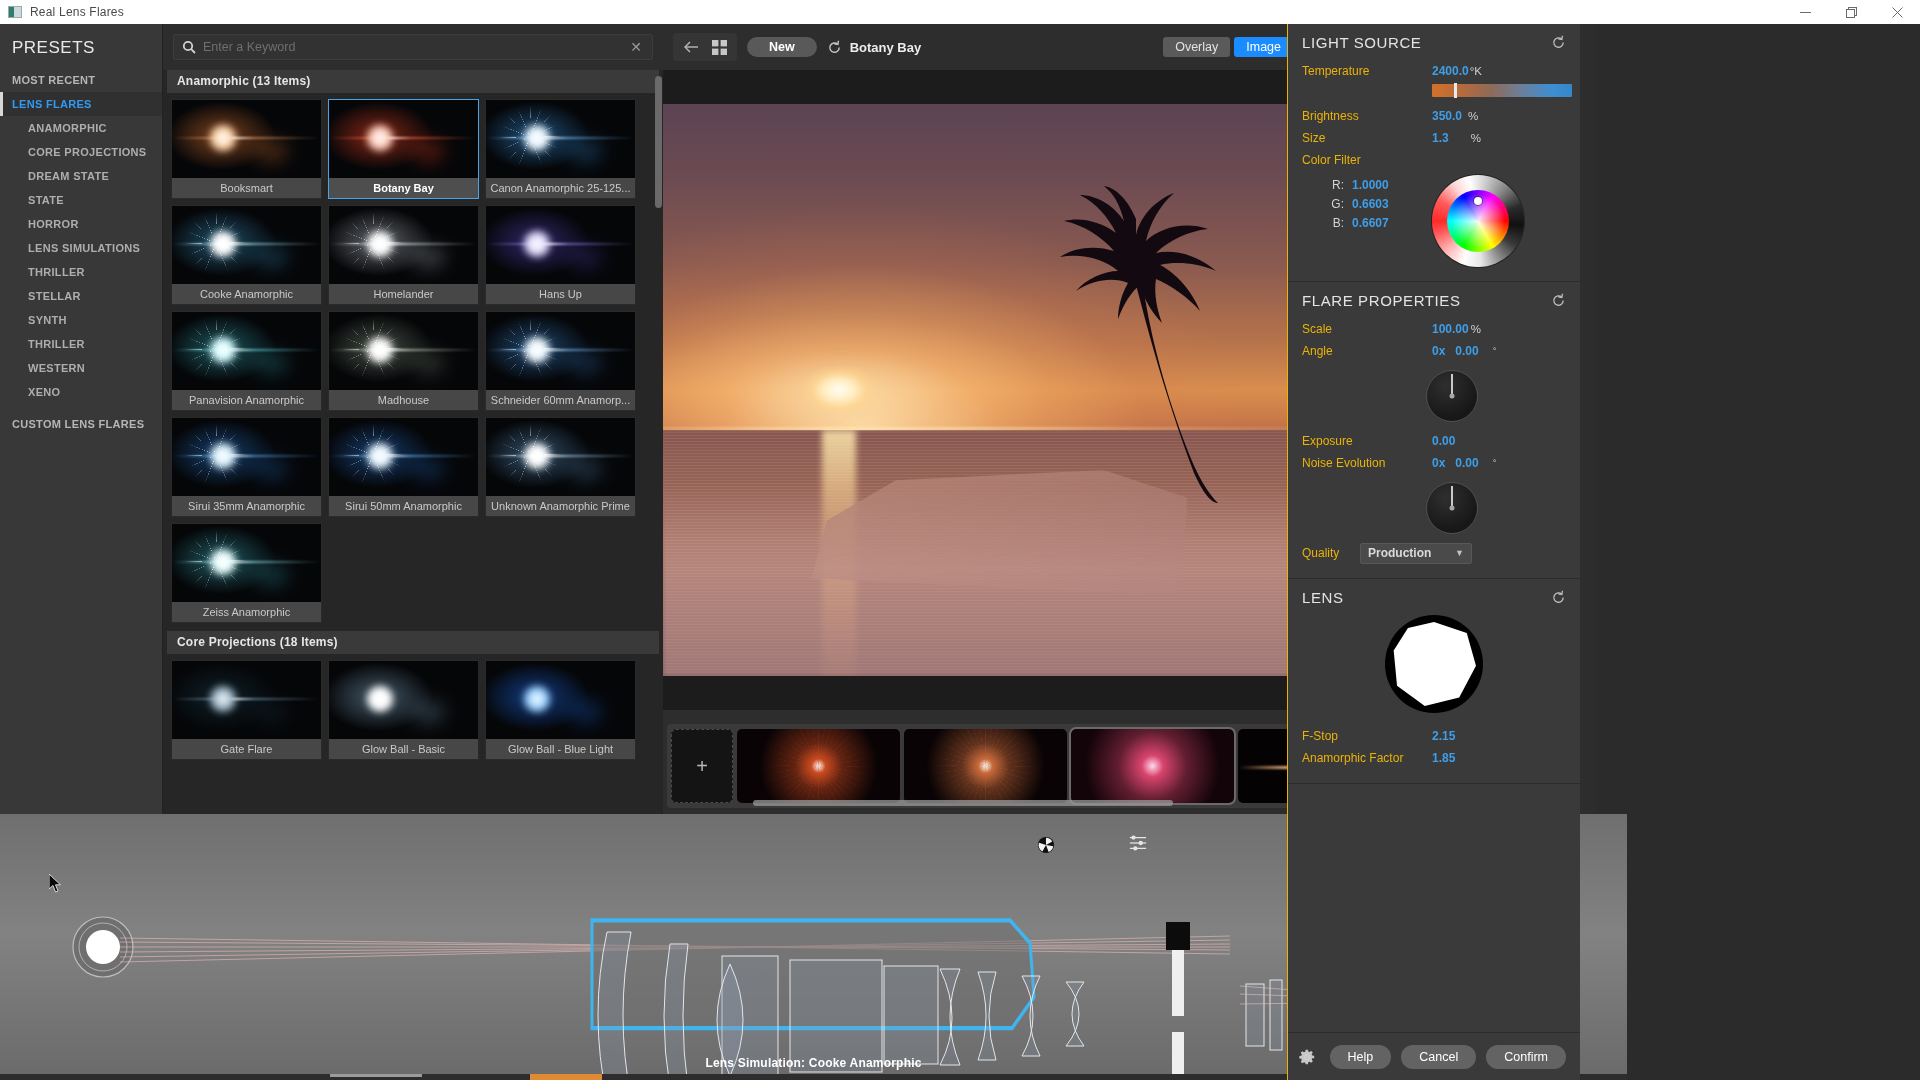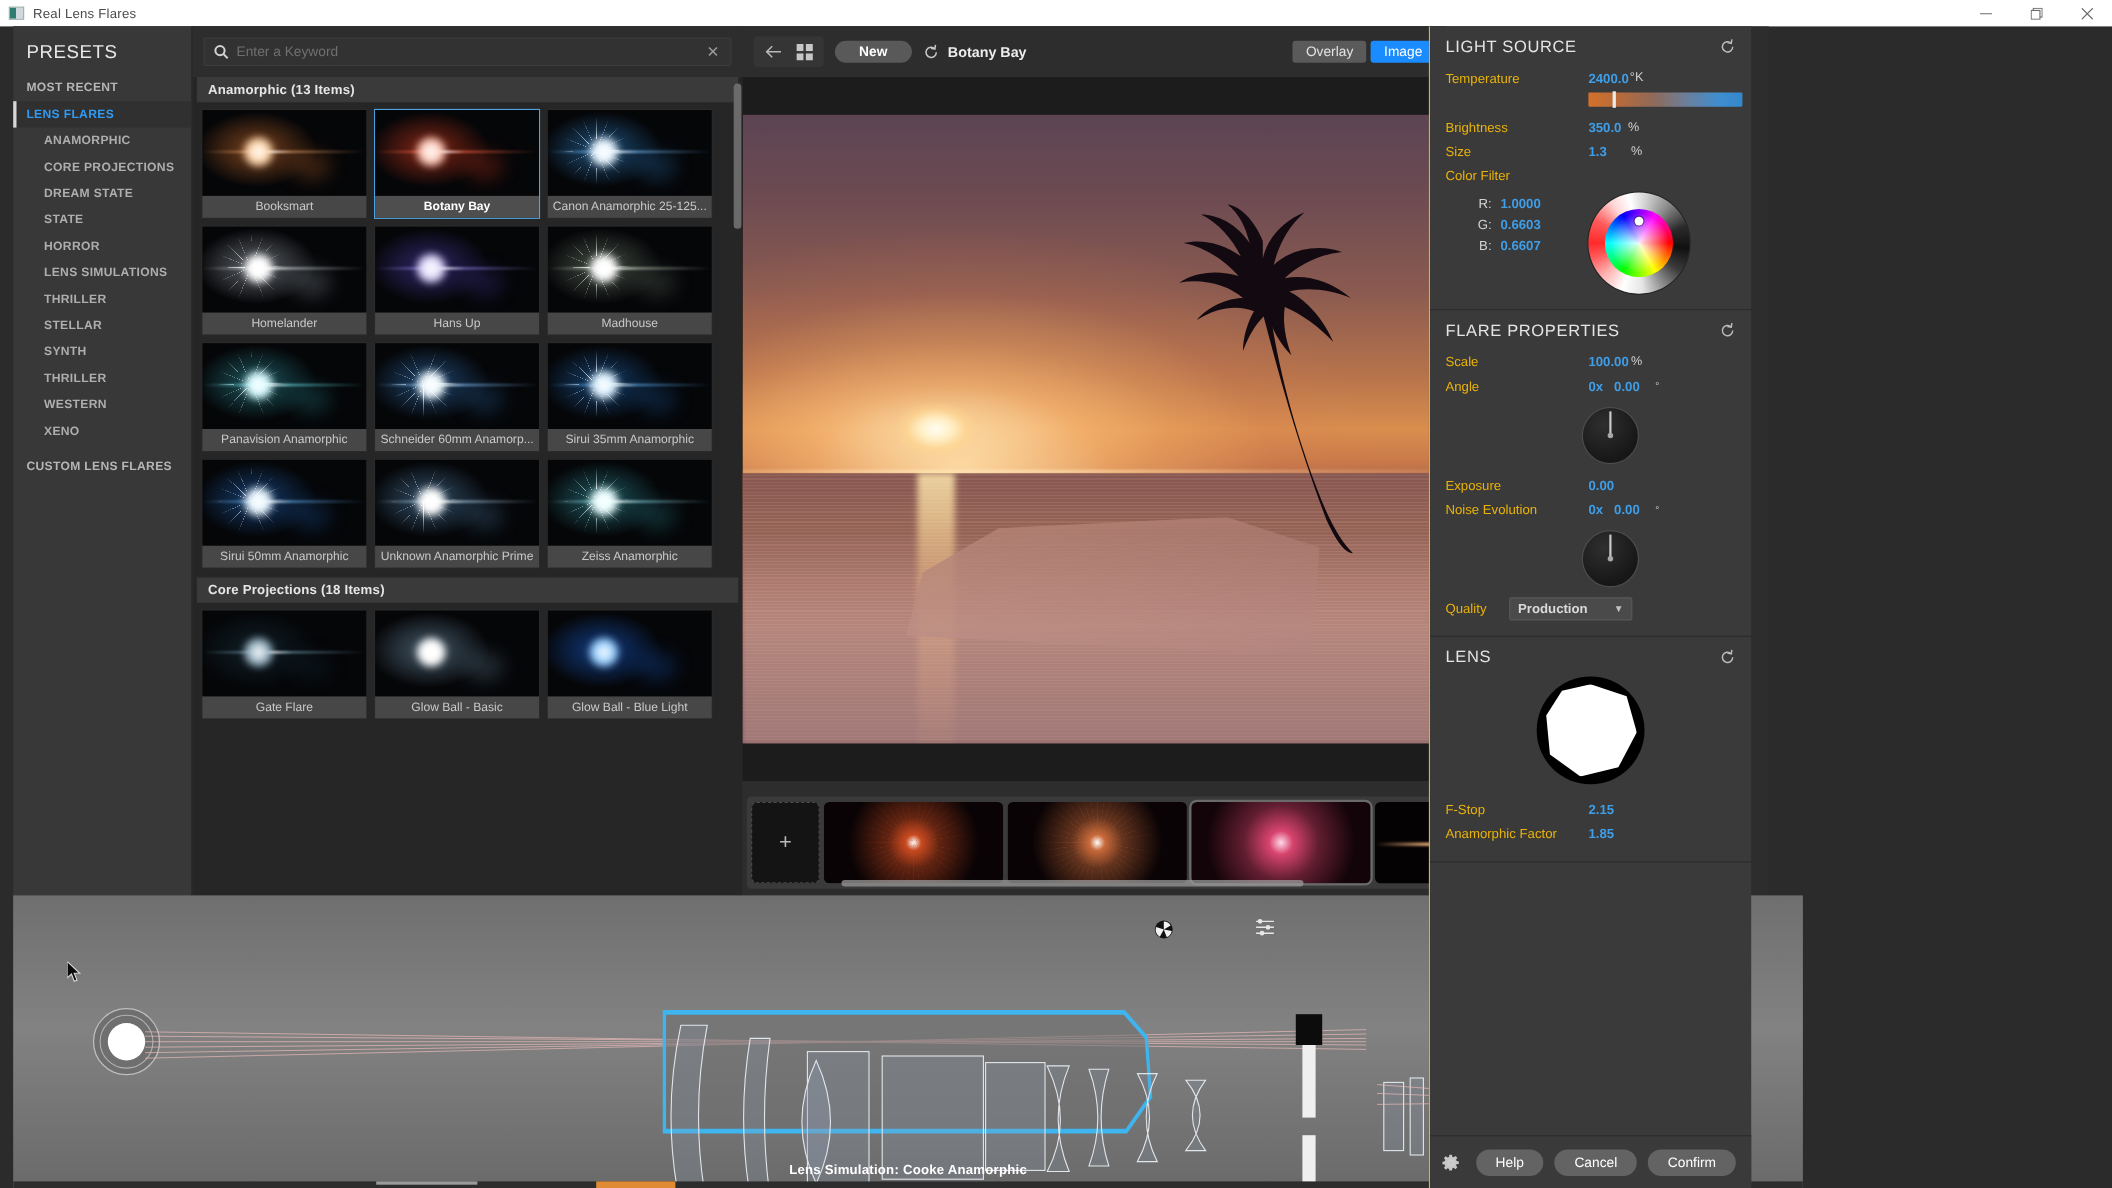--- a/index.html
+++ b/index.html
@@ -31,21 +31,20 @@
   .tb-btn {
     width: 46px; height: 24px; display: flex; align-items: center; justify-content: center;
     color: #6b6b6b; font-size: 13px; line-height: 1;
   }
   .tb-btn svg { display: block; }
 
   
   .app {
     position: absolute; top: 24px; left: 0; width: 1596px; height: 1056px;
     background: #2d2d2d;
-    margin-left: 12px;
   }
 
   
   .sidebar {
     position: absolute; left: 0; top: 0; width: 163px; height: 1056px;
     background: #383838;
     border-right: 1px solid #222;
     padding-top: 6px;
   }
   .sb-title {
@@ -541,20 +540,31 @@
                   <div class="star" style="left: 14px; top: 7px;"></div>
                   <div class="streak" style="top: 37px; background: linear-gradient(90deg, rgba(0, 0, 0, 0), rgba(127, 196, 255, 0.8) 34%, rgb(255, 255, 255) 41%, rgba(127, 196, 255, 0.667) 55%, rgba(0, 0, 0, 0));"></div>
                   <div class="core" style="left: 36px; top: 23px; background: radial-gradient(circle, rgb(255, 255, 255) 0%, rgb(234, 246, 255) 42%, rgba(46, 127, 196, 0) 78%);"></div>
                   <div class="halo" style="left: 82px; top: 40px; width: 34px; height: 22px; background: rgb(46, 127, 196); opacity: 0.35;"></div>
                 </div>
               </div>
               <div class="card-label">Canon Anamorphic 25-125...</div>
             </div>
             <div class="card">
               <div class="card-thumb">
+                <div class="flare" style="background: radial-gradient(70px 44px at 33% 46%, rgba(47, 127, 168, 0.6) 0%, rgba(47, 127, 168, 0.267) 45%, rgba(0, 0, 0, 0) 78%);">
+                  <div class="star" style="left: 14px; top: 7px;"></div>
+                  <div class="streak" style="top: 37px; background: linear-gradient(90deg, rgba(0, 0, 0, 0), rgba(169, 227, 246, 0.8) 34%, rgb(255, 255, 255) 41%, rgba(169, 227, 246, 0.667) 55%, rgba(0, 0, 0, 0));"></div>
+                  <div class="core" style="left: 36px; top: 23px; background: radial-gradient(circle, rgb(255, 255, 255) 0%, rgb(255, 255, 255) 42%, rgba(47, 127, 168, 0) 78%);"></div>
+                  <div class="halo" style="left: 82px; top: 40px; width: 34px; height: 22px; background: rgb(47, 127, 168); opacity: 0.35;"></div>
+                </div>
+              </div>
+              <div class="card-label">Cooke Anamorphic</div>
+            </div>
+            <div class="card">
+              <div class="card-thumb">
                 <div class="flare" style="background: radial-gradient(70px 44px at 33% 46%, rgba(154, 160, 168, 0.6) 0%, rgba(154, 160, 168, 0.267) 45%, rgba(0, 0, 0, 0) 78%);">
                   <div class="star" style="left: 14px; top: 7px;"></div>
                   <div class="streak" style="top: 37px; background: linear-gradient(90deg, rgba(0, 0, 0, 0), rgba(216, 221, 226, 0.8) 34%, rgb(255, 255, 255) 41%, rgba(216, 221, 226, 0.667) 55%, rgba(0, 0, 0, 0));"></div>
                   <div class="core" style="left: 36px; top: 23px; background: radial-gradient(circle, rgb(255, 255, 255) 0%, rgb(255, 255, 255) 42%, rgba(154, 160, 168, 0) 78%);"></div>
                   <div class="halo" style="left: 82px; top: 40px; width: 34px; height: 22px; background: rgb(154, 160, 168); opacity: 0.35;"></div>
                 </div>
               </div>
               <div class="card-label">Homelander</div>
             </div>
             <div class="card">
@@ -562,39 +572,39 @@
                 <div class="flare" style="background: radial-gradient(70px 44px at 33% 46%, rgba(75, 59, 168, 0.6) 0%, rgba(75, 59, 168, 0.267) 45%, rgba(0, 0, 0, 0) 78%);">
                   <div class="streak" style="top: 37px; background: linear-gradient(90deg, rgba(0, 0, 0, 0), rgba(155, 140, 240, 0.8) 34%, rgb(255, 255, 255) 41%, rgba(155, 140, 240, 0.667) 55%, rgba(0, 0, 0, 0));"></div>
                   <div class="core" style="left: 36px; top: 23px; background: radial-gradient(circle, rgb(255, 255, 255) 0%, rgb(228, 222, 252) 42%, rgba(75, 59, 168, 0) 78%);"></div>
                   <div class="halo" style="left: 82px; top: 40px; width: 34px; height: 22px; background: rgb(75, 59, 168); opacity: 0.35;"></div>
                 </div>
               </div>
               <div class="card-label">Hans Up</div>
             </div>
             <div class="card">
               <div class="card-thumb">
+                <div class="flare" style="background: radial-gradient(70px 44px at 33% 46%, rgba(43, 140, 150, 0.6) 0%, rgba(43, 140, 150, 0.267) 45%, rgba(0, 0, 0, 0) 78%);">
+                  <div class="star" style="left: 14px; top: 7px;"></div>
+                  <div class="streak" style="top: 37px; background: linear-gradient(90deg, rgba(0, 0, 0, 0), rgba(111, 224, 232, 0.8) 34%, rgb(255, 255, 255) 41%, rgba(111, 224, 232, 0.667) 55%, rgba(0, 0, 0, 0));"></div>
+                  <div class="core" style="left: 36px; top: 23px; background: radial-gradient(circle, rgb(255, 255, 255) 0%, rgb(215, 251, 255) 42%, rgba(43, 140, 150, 0) 78%);"></div>
+                  <div class="halo" style="left: 82px; top: 40px; width: 34px; height: 22px; background: rgb(43, 140, 150); opacity: 0.35;"></div>
+                </div>
+              </div>
+              <div class="card-label">Panavision Anamorphic</div>
+            </div>
+            <div class="card">
+              <div class="card-thumb">
                 <div class="flare" style="background: radial-gradient(70px 44px at 33% 46%, rgba(109, 122, 106, 0.6) 0%, rgba(109, 122, 106, 0.267) 45%, rgba(0, 0, 0, 0) 78%);">
                   <div class="star" style="left: 14px; top: 7px;"></div>
                   <div class="streak" style="top: 37px; background: linear-gradient(90deg, rgba(0, 0, 0, 0), rgba(207, 216, 200, 0.8) 34%, rgb(255, 255, 255) 41%, rgba(207, 216, 200, 0.667) 55%, rgba(0, 0, 0, 0));"></div>
                   <div class="core" style="left: 36px; top: 23px; background: radial-gradient(circle, rgb(255, 255, 255) 0%, rgb(255, 255, 255) 42%, rgba(109, 122, 106, 0) 78%);"></div>
                   <div class="halo" style="left: 82px; top: 40px; width: 34px; height: 22px; background: rgb(109, 122, 106); opacity: 0.35;"></div>
                 </div>
               </div>
               <div class="card-label">Madhouse</div>
-            </div>
-            <div class="card">
-              <div class="card-thumb">
-                <div class="flare" style="background: radial-gradient(70px 44px at 33% 46%, rgba(43, 140, 150, 0.6) 0%, rgba(43, 140, 150, 0.267) 45%, rgba(0, 0, 0, 0) 78%);">
-                  <div class="star" style="left: 14px; top: 7px;"></div>
-                  <div class="streak" style="top: 37px; background: linear-gradient(90deg, rgba(0, 0, 0, 0), rgba(111, 224, 232, 0.8) 34%, rgb(255, 255, 255) 41%, rgba(111, 224, 232, 0.667) 55%, rgba(0, 0, 0, 0));"></div>
-                  <div class="core" style="left: 36px; top: 23px; background: radial-gradient(circle, rgb(255, 255, 255) 0%, rgb(215, 251, 255) 42%, rgba(43, 140, 150, 0) 78%);"></div>
-                  <div class="halo" style="left: 82px; top: 40px; width: 34px; height: 22px; background: rgb(43, 140, 150); opacity: 0.35;"></div>
-                </div>
-              </div>
-              <div class="card-label">Panavision Anamorphic</div>
             </div>
             <div class="card">
               <div class="card-thumb">
                 <div class="flare" style="background: radial-gradient(70px 44px at 33% 46%, rgba(47, 111, 176, 0.6) 0%, rgba(47, 111, 176, 0.267) 45%, rgba(0, 0, 0, 0) 78%);">
                   <div class="star" style="left: 14px; top: 7px;"></div>
                   <div class="streak" style="top: 37px; background: linear-gradient(90deg, rgba(0, 0, 0, 0), rgba(142, 200, 255, 0.8) 34%, rgb(255, 255, 255) 41%, rgba(142, 200, 255, 0.667) 55%, rgba(0, 0, 0, 0));"></div>
                   <div class="core" style="left: 36px; top: 23px; background: radial-gradient(circle, rgb(255, 255, 255) 0%, rgb(240, 250, 255) 42%, rgba(47, 111, 176, 0) 78%);"></div>
                   <div class="halo" style="left: 82px; top: 40px; width: 34px; height: 22px; background: rgb(47, 111, 176); opacity: 0.35;"></div>
                 </div>
               </div>

